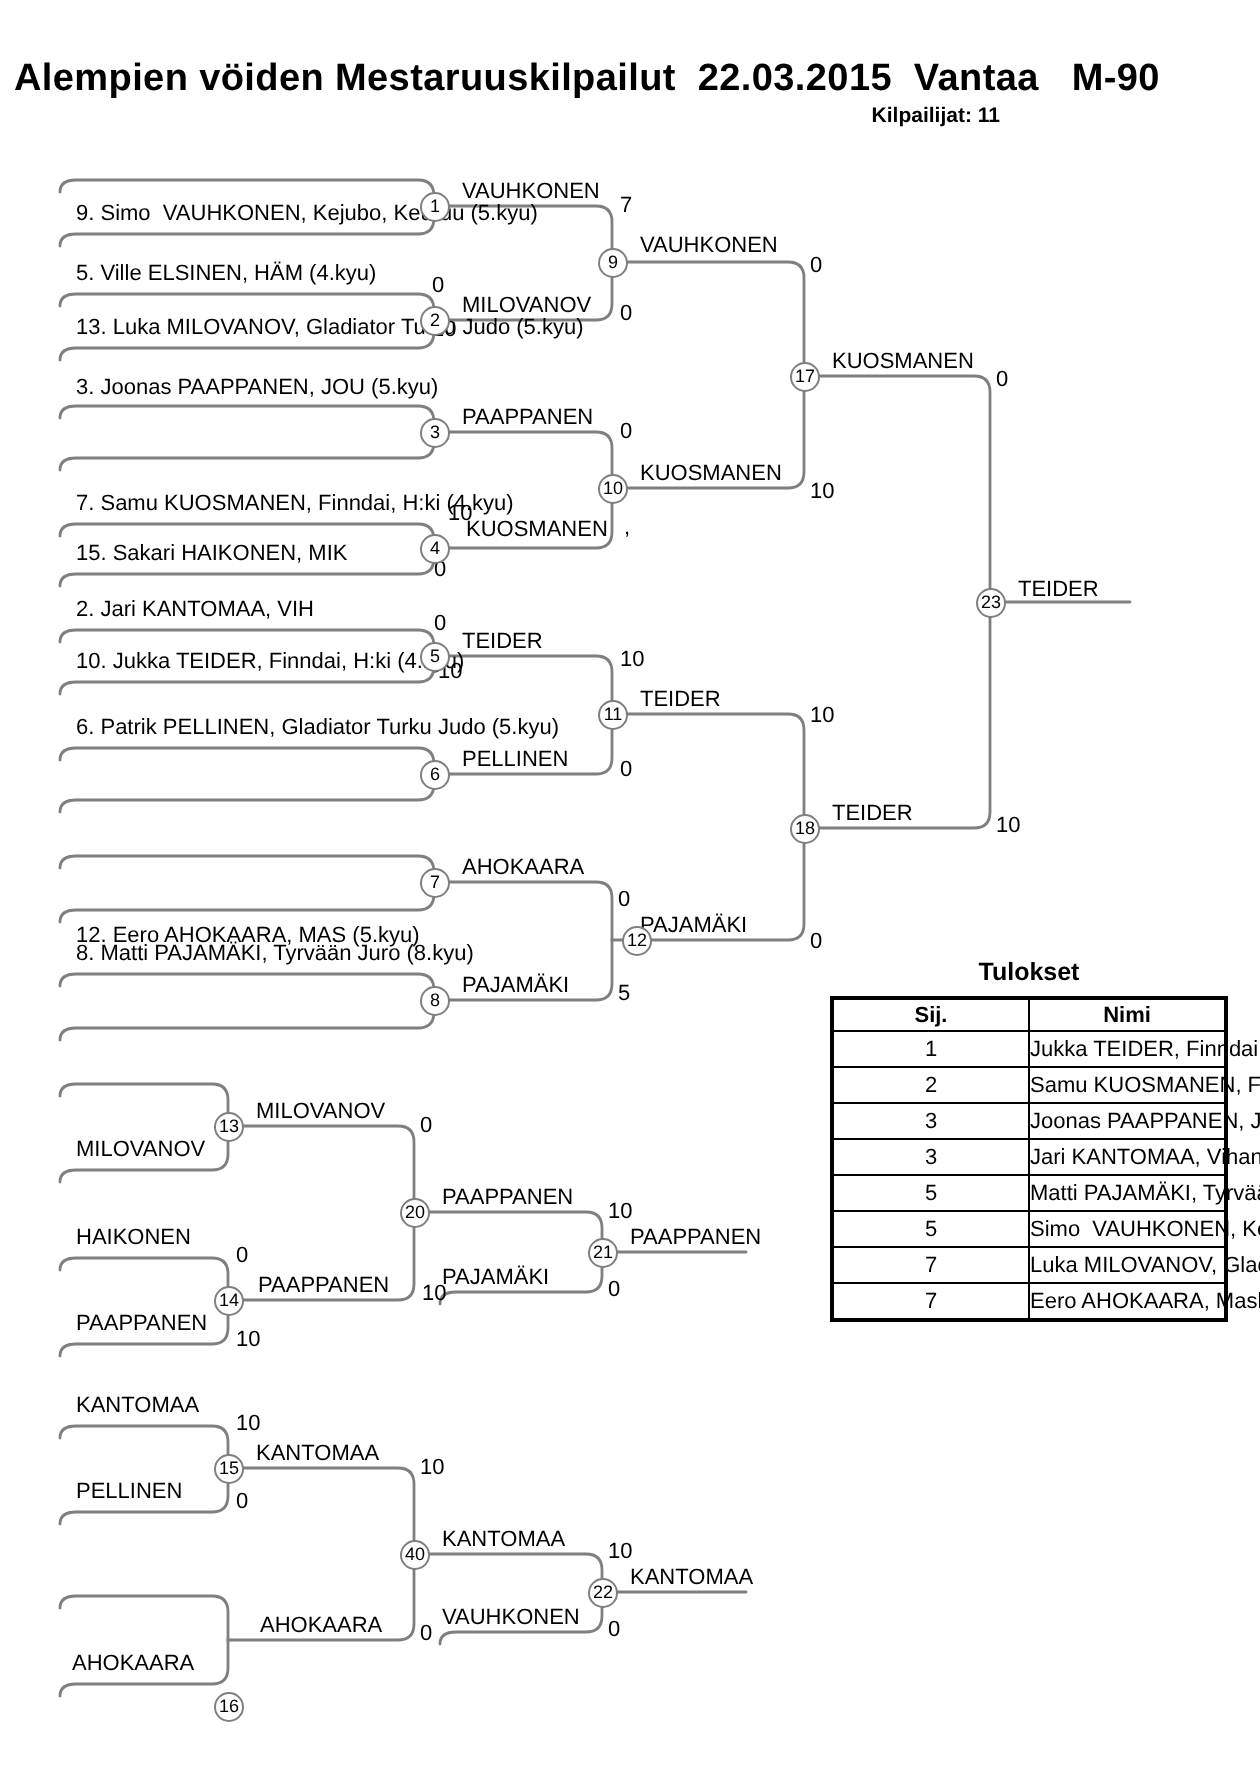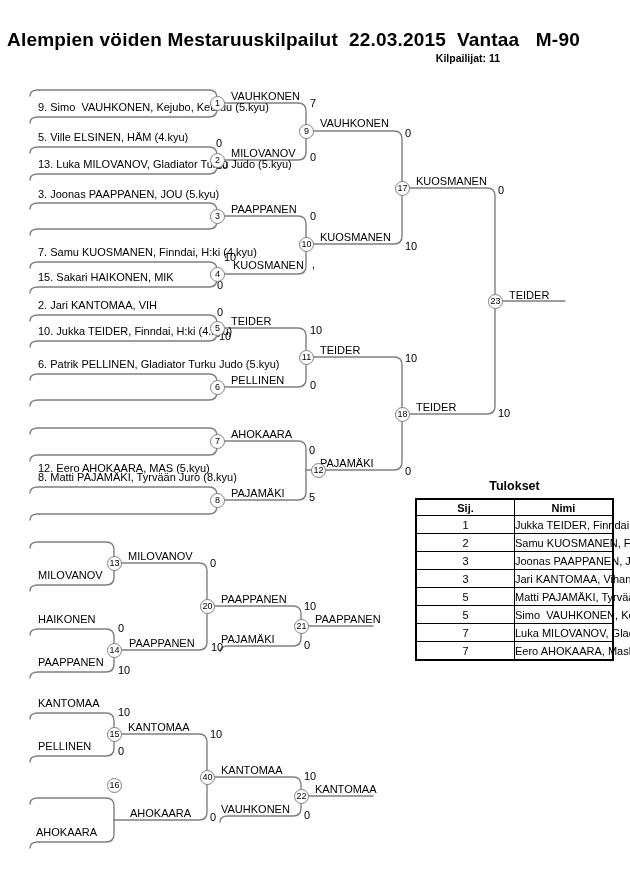--- a/index.html
+++ b/index.html
@@ -178,21 +178,21 @@
   <div class="circ" style="left:210px;top:380px">6</div>
   <div class="circ" style="left:210px;top:434px">7</div>
   <div class="circ" style="left:210px;top:493px">8</div>
   <div class="circ" style="left:299px;top:124px">9</div>
   <div class="circ" style="left:299px;top:237px">10</div>
   <div class="circ" style="left:299px;top:350px">11</div>
   <div class="circ" style="left:311px;top:463px">12</div>
   <div class="circ" style="left:107px;top:556px">13</div>
   <div class="circ" style="left:107px;top:643px">14</div>
   <div class="circ" style="left:107px;top:727px">15</div>
-  <div class="circ" style="left:107px;top:778px">16</div>
+  <div class="circ" style="left:107px;top:846px">16</div>
   <div class="circ" style="left:395px;top:181px">17</div>
   <div class="circ" style="left:395px;top:407px">18</div>
   <div class="circ" style="left:200px;top:599px">20</div>
   <div class="circ" style="left:200px;top:770px">40</div>
   <div class="circ" style="left:294px;top:619px">21</div>
   <div class="circ" style="left:294px;top:789px">22</div>
   <div class="circ" style="left:488px;top:294px">23</div>
 
   <div class="results-title">Tulokset</div>
   <table class="results">

